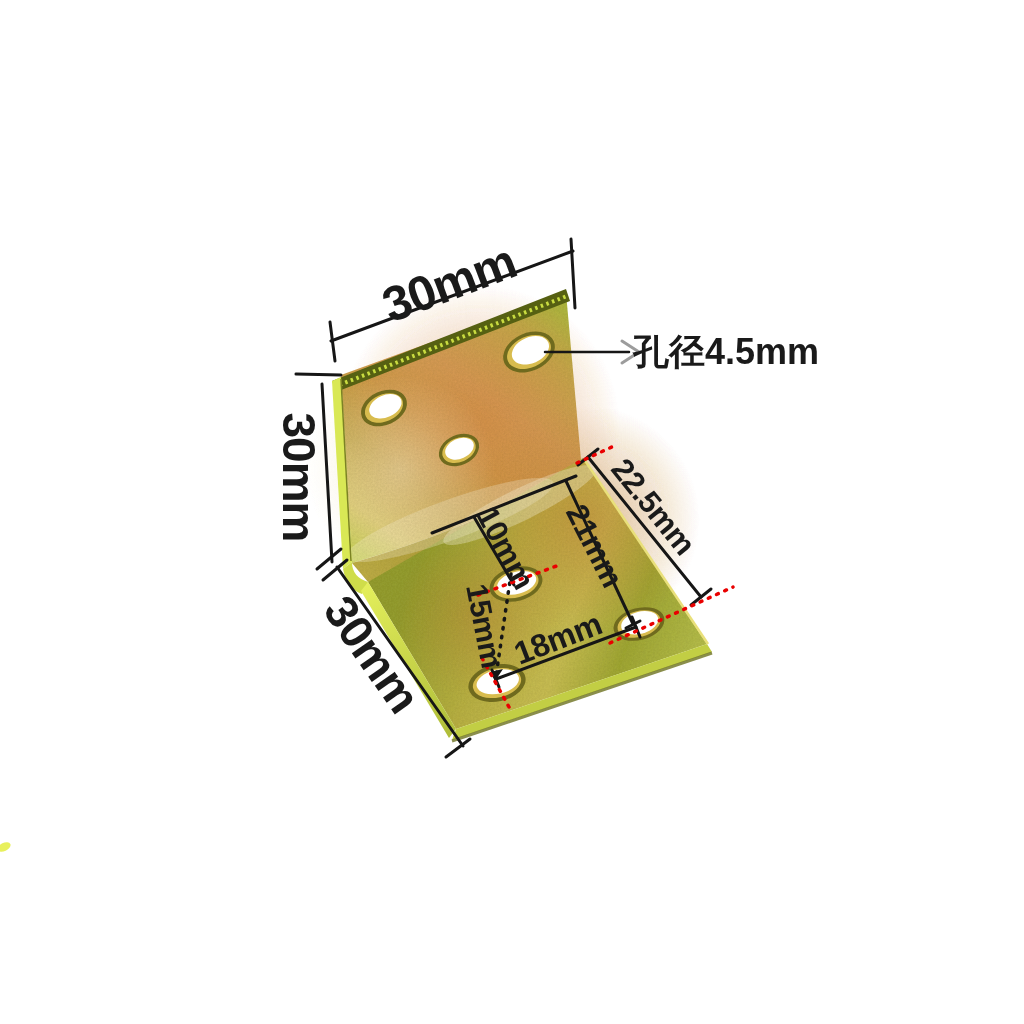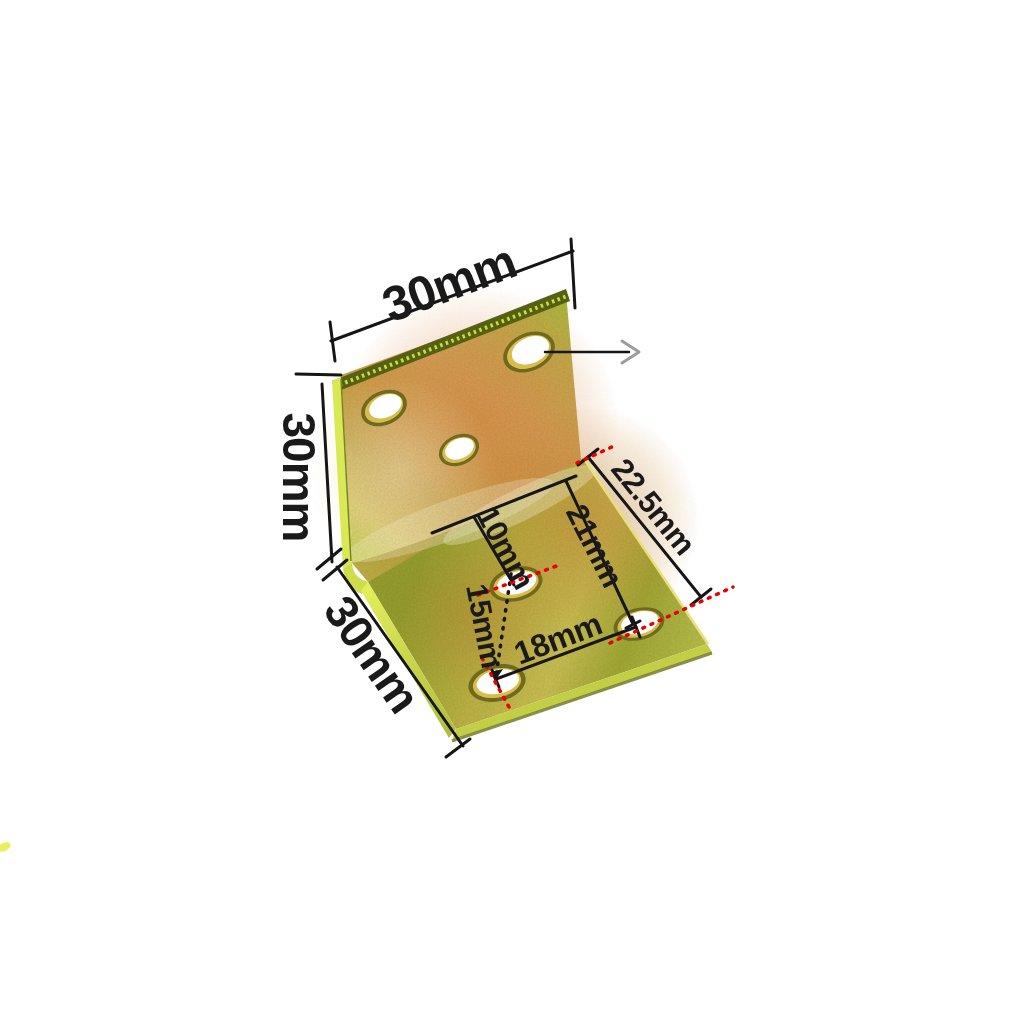--- a/index.html
+++ b/index.html
@@ -177,20 +177,21 @@
       <line x1="610" y1="643" x2="733" y2="587"></line>
       <line x1="478" y1="595" x2="562" y2="564"></line>
       <line x1="482" y1="658" x2="509" y2="707"></line>
     </g>
 
     <ellipse cx="4" cy="847" rx="7" ry="4" transform="rotate(-25 4 847)" fill="#e4ed3f" opacity="0.85"></ellipse>
   </svg>
 
   <div class="lbl lbl-big" style="left:449px;top:283px;transform:translate(-50%,-50%) rotate(-20.5deg);">30mm</div>
 
+  <div class="lbl lbl-med" style="left:726px;top:352px;transform:translate(-50%,-50%);">孔径4.5mm</div>
 
   <div class="lbl lbl-big" style="left:299px;top:477px;transform:translate(-50%,-50%) rotate(90deg);font-size:46px;">30mm</div>
 
   <div class="lbl lbl-big" style="left:372px;top:654px;transform:translate(-50%,-50%) rotate(55deg);font-size:46px;">30mm</div>
 
   <div class="lbl lbl-sm" style="left:653px;top:507px;transform:translate(-50%,-50%) rotate(51deg);">22.5mm</div>
 
   <div class="lbl lbl-sm" style="left:594px;top:546px;transform:translate(-50%,-50%) rotate(63deg);">21mm</div>
 
   <div class="lbl lbl-sm" style="left:505px;top:548px;transform:translate(-50%,-50%) rotate(62deg);">10mm</div>

